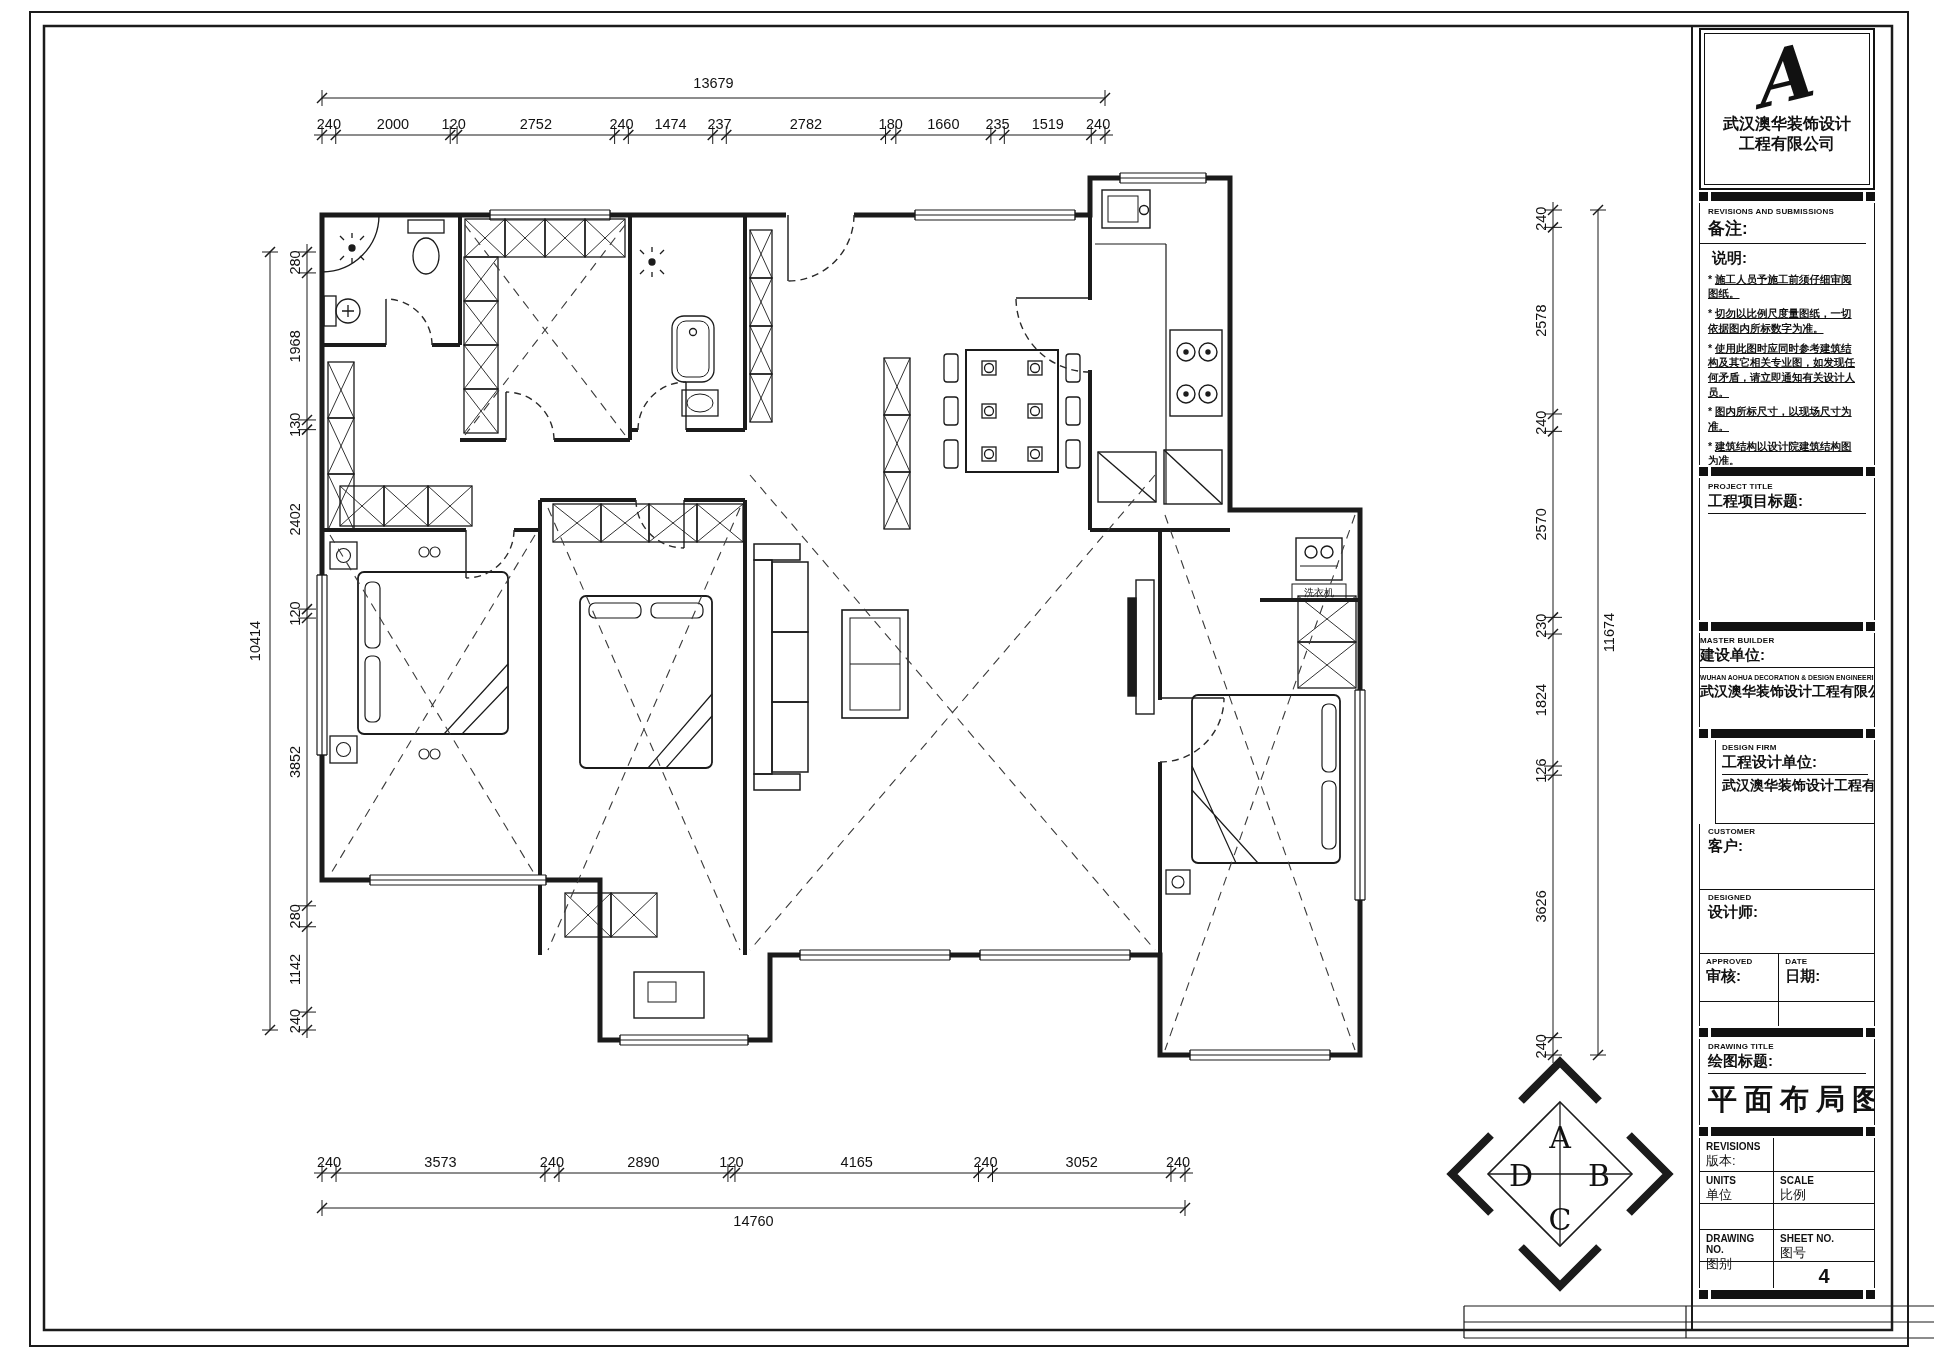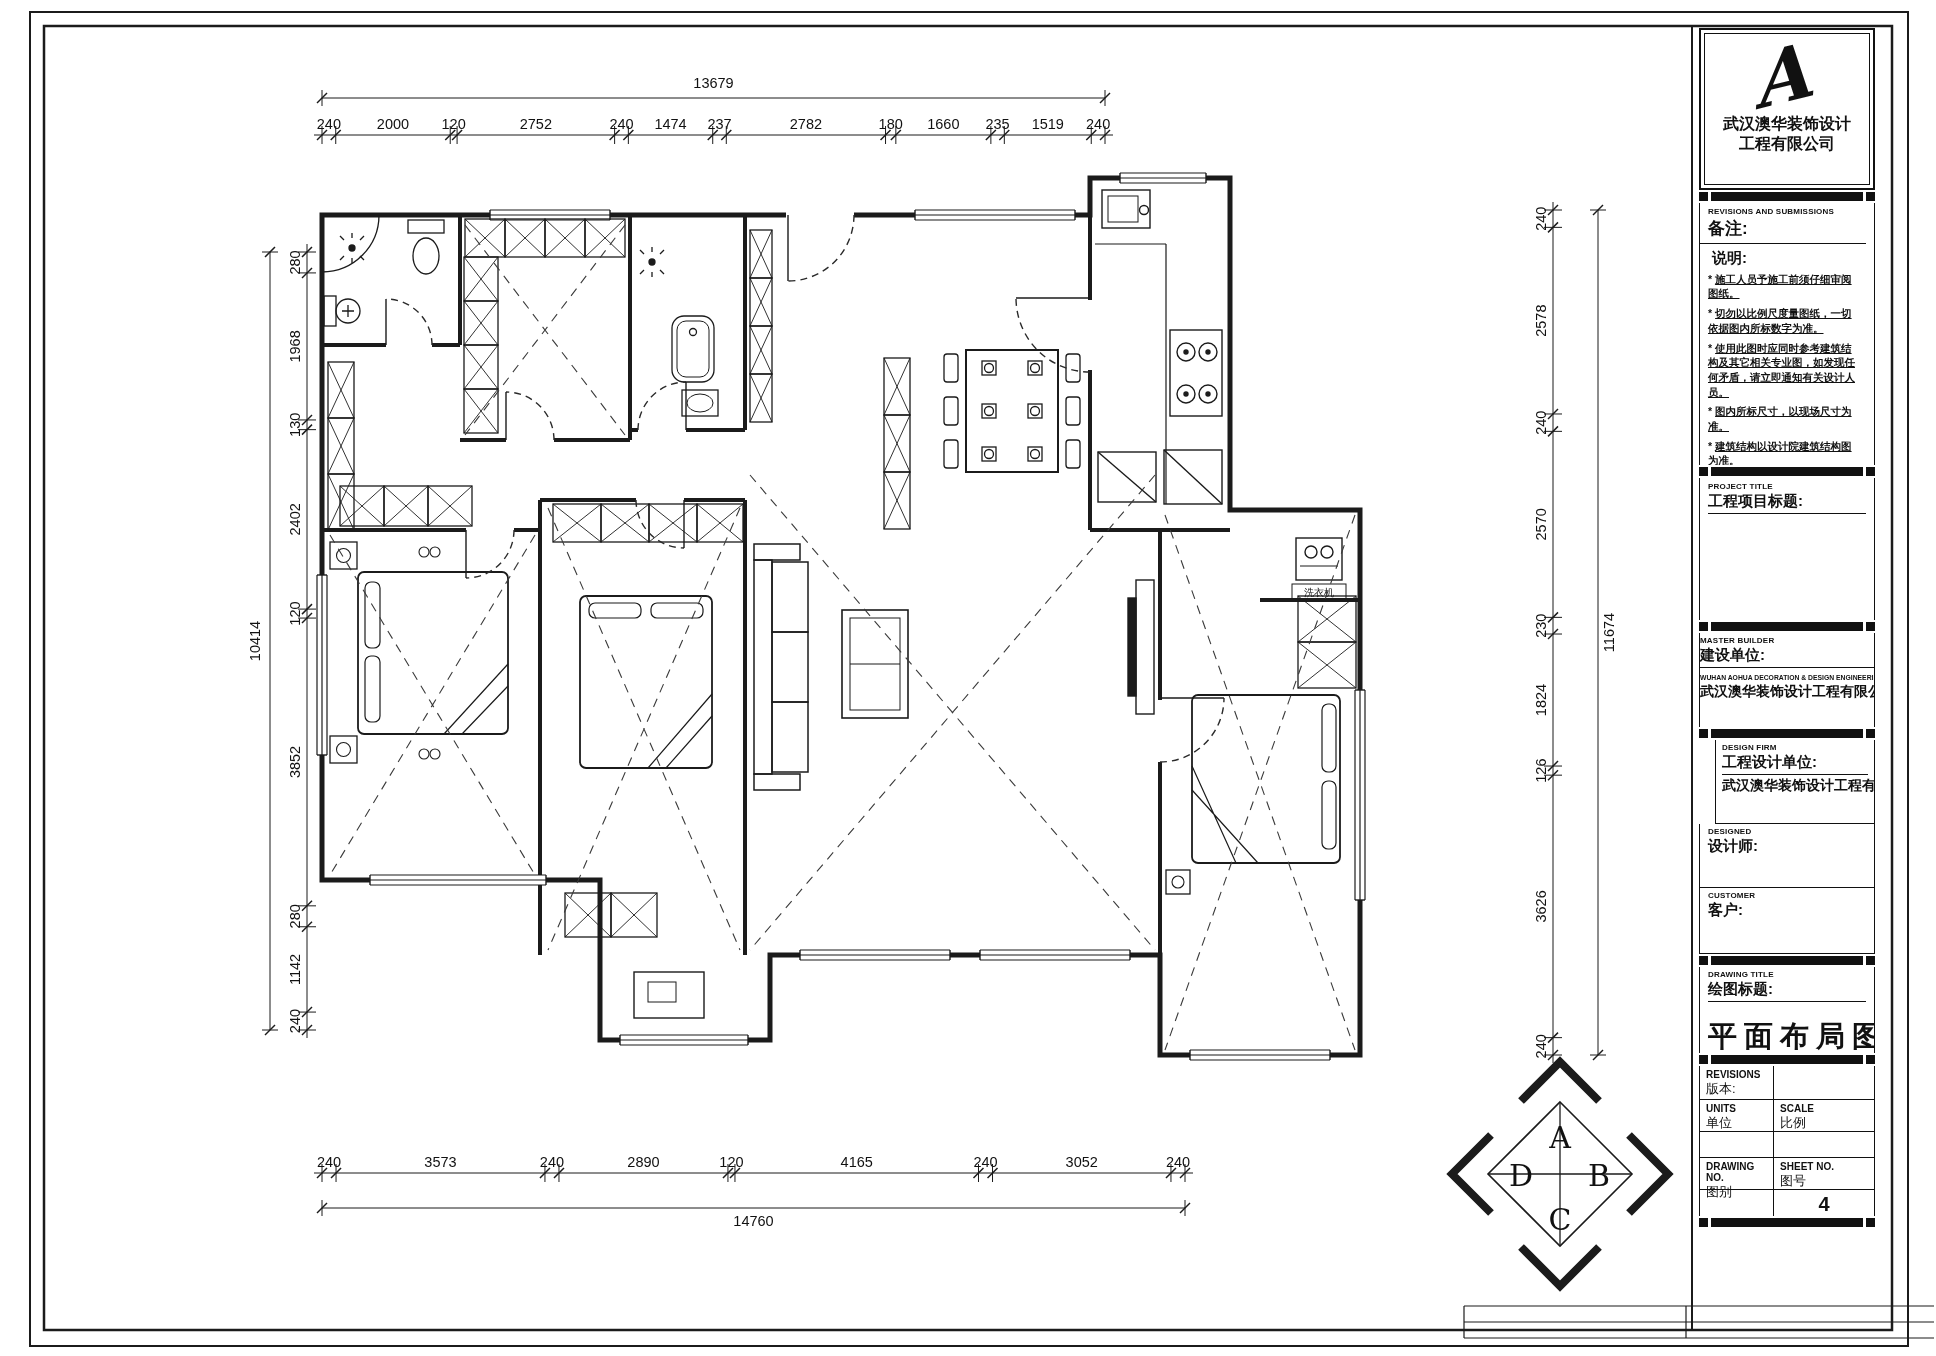--- a/index.html
+++ b/index.html
@@ -40,21 +40,21 @@
   .s-firm{height:84px;padding:4px 6px;border-bottom:1.5px solid #111;margin-left:16px;}
   .s-designer{height:64px;padding:4px 8px;border-bottom:1.5px solid #111;}
   .s-customer{height:66px;padding:4px 8px;border-bottom:1.5px solid #111;}
   .co-en{font-size:6.8px;font-weight:bold;white-space:nowrap;margin-top:6px;}
   .co-zh{font-size:14px;font-weight:bold;white-space:nowrap;margin-top:2px;}
   .s-approved{height:72px;display:grid;grid-template-columns:45% 55%;grid-template-rows:47px 25px;}
   .s-approved>div{box-sizing:border-box;padding:4px 6px;}
   .s-approved .cr{border-left:1.5px solid #111;}
   .s-approved .cb{border-top:1.5px solid #111;}
   .s-drawtitle{height:86px;padding:4px 8px;}
-  .big-title{font-size:29px;font-weight:bold;letter-spacing:7px;text-align:center;margin-top:15px;white-space:nowrap;}
+  .big-title{font-size:29px;font-weight:bold;letter-spacing:7px;text-align:center;margin-top:6px;white-space:nowrap;}
   .s-grid{height:150px;display:grid;grid-template-columns:42% 58%;grid-template-rows:34px 32px 26px 32px 26px;}
   .s-grid>div{box-sizing:border-box;padding:3px 6px;}
   .s-grid .cr{border-left:1.5px solid #111;}
   .s-grid .rb{border-bottom:1.5px solid #111;}
   .g-en{font-size:10px;font-weight:bold;line-height:1.1;}
   .g-zh{font-size:13px;font-weight:normal;}
   .sheetno{font-size:20px;font-weight:bold;text-align:center;}
 </style>
 </head>
 <body>
@@ -721,30 +721,42 @@
           <span class="sq"></span>
         </div>
 
   <div class="tb-sec s-firm">
     <div class="en">DESIGN FIRM</div>
     <div class="zh-lab">工程设计单位:</div>
     <div class="rule"></div>
     <div class="co-zh">武汉澳华装饰设计工程有限公司</div>
   </div>
 
+  <div class="tb-sec s-customer">
+    <div class="en">CUSTOMER</div>
+    <div class="zh-lab">客户:</div>
+  </div>
+
   <div class="tb-sec s-designer">
     <div class="en">DESIGNED</div>
     <div class="zh-lab">设计师:</div>
   </div>
 
-  <div class="tb-sec s-customer">
-    <div class="en">CUSTOMER</div>
-    <div class="zh-lab">客户:</div>
-  </div>
-
+  <div class="tb-sec s-approved">
+    <div>
+      <div class="en">APPROVED</div>
+      <div class="zh-lab">审核:</div>
+    </div>
+    <div class="cr">
+      <div class="en">DATE</div>
+      <div class="zh-lab">日期:</div>
+    </div>
+    <div class="cb"></div>
+    <div class="cr cb"></div>
+  </div>
 
   <div class="tb-bar">
           <span class="sq"></span>
           <div class="ln"></div>
           <span class="sq"></span>
         </div>
 
   <div class="tb-sec s-drawtitle">
     <div class="en">DRAWING TITLE</div>
     <div class="zh-lab">绘图标题:</div>

